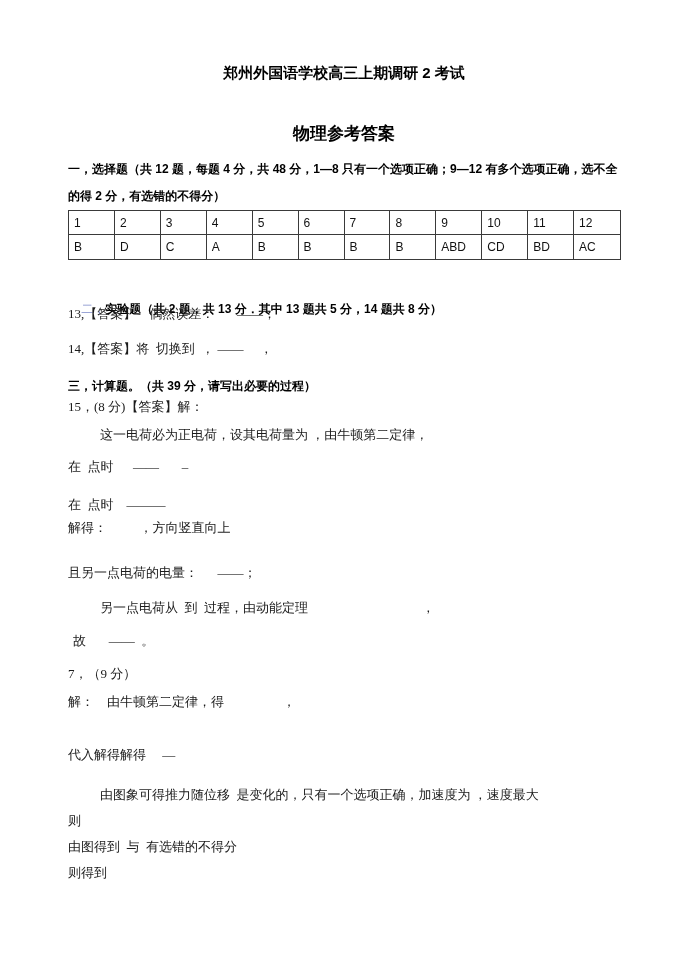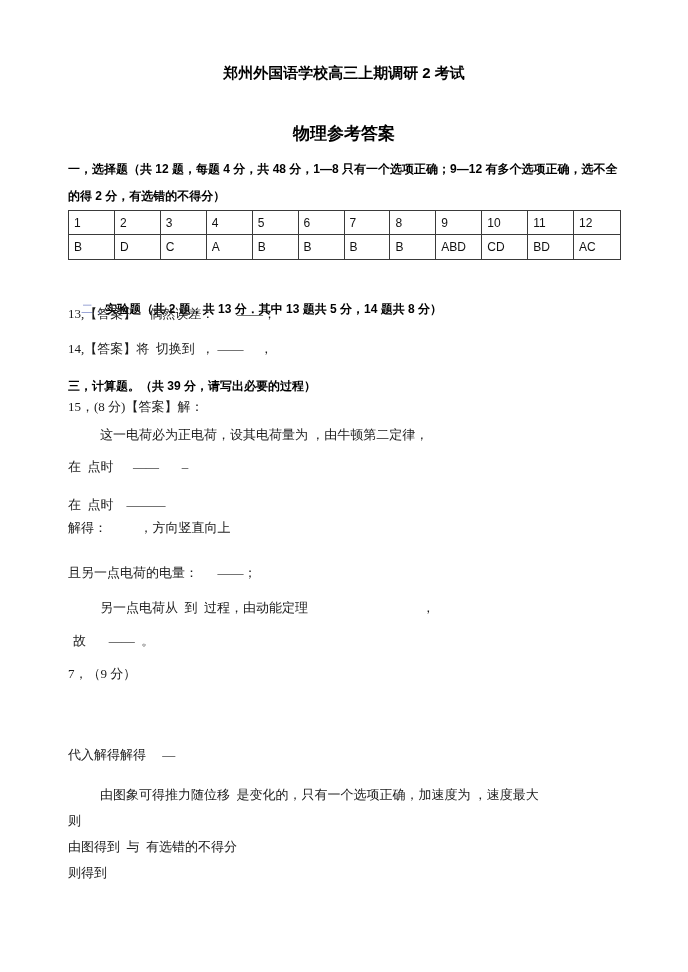--- a/index.html
+++ b/index.html
@@ -96,19 +96,20 @@
   <div class="abs body-line" style="left:68px;top:398px;text-align:center;">15，(8 分)【答案】解：</div>
   <div class="abs body-line" style="left:100px;top:426px;">这一电荷必为正电荷，设其电荷量为 ，由牛顿第二定律，</div>
   <div class="abs body-line" style="left:68px;top:458px;">在  点时      ——       –</div>
   <div class="abs body-line" style="left:68px;top:496px;">在  点时    ———</div>
   <div class="abs body-line" style="left:68px;top:511px;margin-top:8px;">解得：          ，方向竖直向上</div>
   <div class="abs body-line" style="left:100px;top:599px;">另一点电荷从  到  过程，由动能定理                                   ，</div>
   <div class="abs body-line" style="left:68px;top:564px;">且另一点电荷的电量：      ——；</div>
   <div class="abs body-line" style="left:73px;top:632px;">故       ——  。</div>
 
   <div class="abs body-line" style="left:68px;top:665px;">7，（9 分）</div>
+  <div class="abs body-line" style="left:68px;top:693px;">解：    由牛顿第二定律，得                  ，</div>
   <div class="abs body-line" style="left:68px;top:746px;text-align:center;">代入解得解得     —</div>
   <div class="abs body-line" style="left:100px;top:786px;">由图象可得推力随位移  是变化的，只有一个选项正确，加速度为 ，速度最大</div>
   <div class="abs body-line" style="left:68px;top:812px;">则</div>
   <div class="abs body-line" style="left:68px;top:838px;">由图得到  与  有选错的不得分</div>
   <div class="abs body-line" style="left:68px;top:864px;">则得到</div>
 
 </div>
 
 </body></html>

